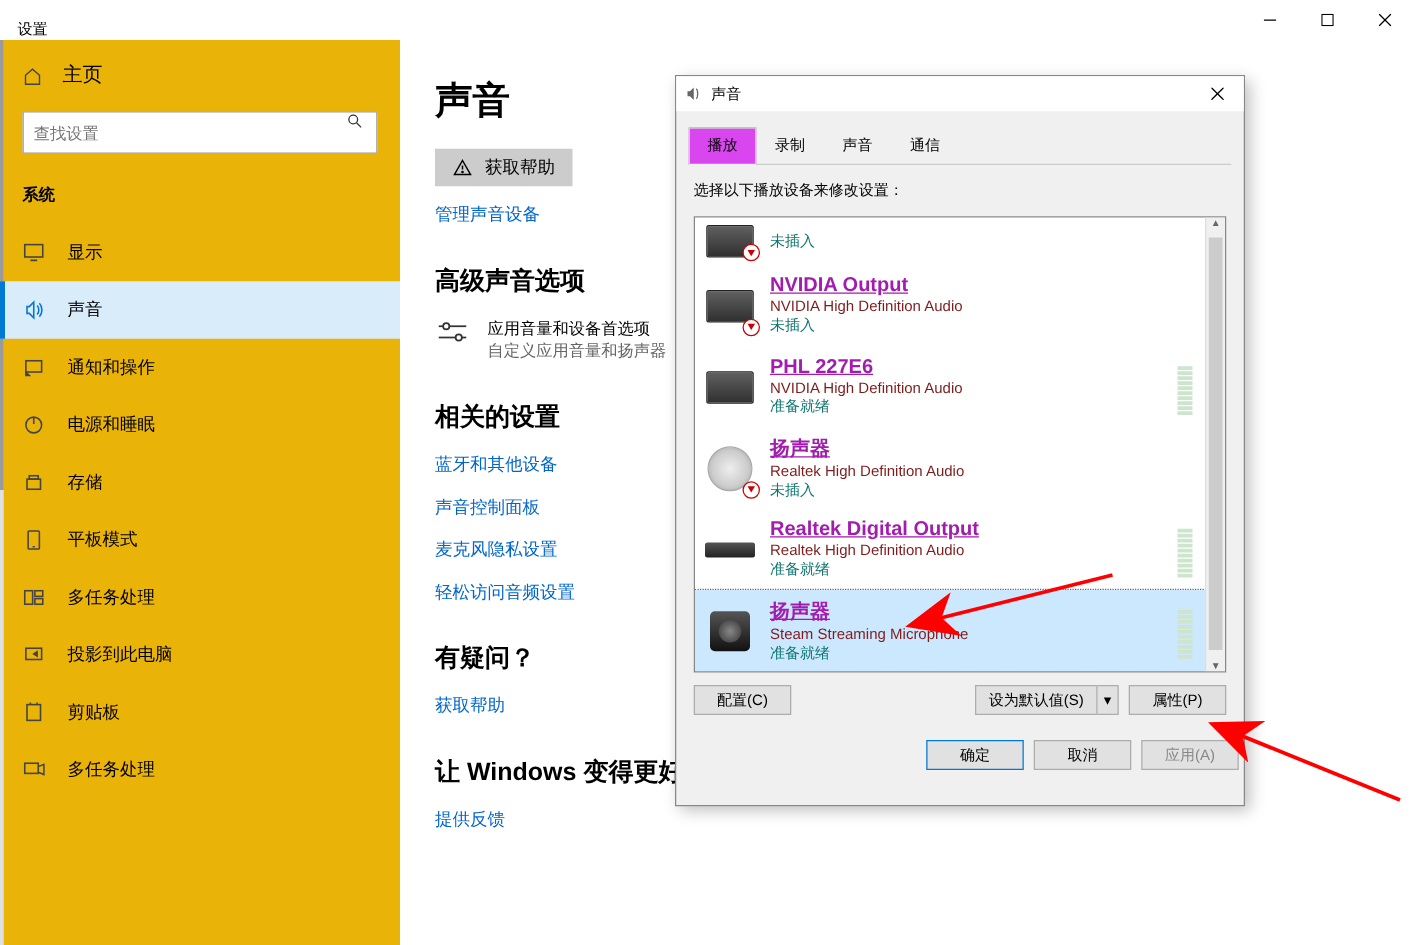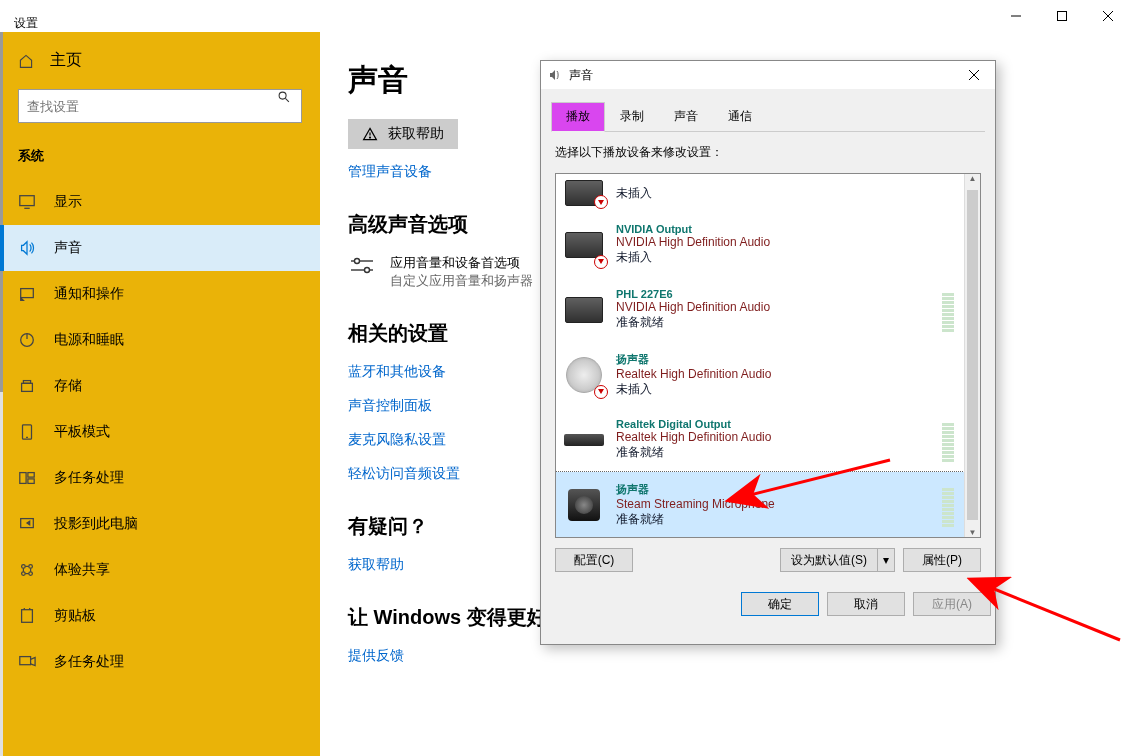--- a/index.html
+++ b/index.html
@@ -74,23 +74,23 @@
 .dev-item.first .dev-thumb { width: 44px; height: 28px; }
 .monitor-shape { width: 38px; height: 26px; background: linear-gradient(#606060,#303030); border: 1px solid #222; border-radius: 2px; position: relative; }
 .speaker-round { width: 36px; height: 36px; border-radius: 50%; background: radial-gradient(#eee,#ccc 60%, #999); border: 1px solid #aaa; }
 .black-box { width: 40px; height: 12px; background: linear-gradient(#555,#222); border-radius: 2px; }
 .black-speaker { width: 32px; height: 32px; background: linear-gradient(#555,#111); border-radius: 4px; display: flex; align-items: center; justify-content: center; }
 .black-speaker::after { content: ""; width: 18px; height: 18px; border-radius: 50%; background: radial-gradient(#888,#333); }
 .down-badge { position: absolute; bottom: -2px; right: -2px; width: 14px; height: 14px; border-radius: 50%; background: #fff; border: 1.5px solid #c00; display: flex; align-items: center; justify-content: center; }
 .down-badge::after { content: ""; width: 0; height: 0; border-left: 3px solid transparent; border-right: 3px solid transparent; border-top: 5px solid #c00; }
 
 .dev-texts { flex: 1; }
-.dev-texts .n1 { font-size: 11px; font-weight: bold; color: #0f766e; }
+.dev-texts .n1 { font-size: 16px; font-weight: bold; color: #a21caf; text-decoration: underline; }
 .dev-texts .n2 { font-size: 12px; color: #7f1d1d; }
-.dev-texts .n3 { font-size: 12px; color: #0f172a; }
+.dev-texts .n3 { font-size: 12px; color: #0f766e; }
 .dev-item .level { width: 12px; height: 44px; display: flex; flex-direction: column-reverse; gap: 1px; margin-right: 4px; }
 .dev-item .level .bar { height: 3px; background: #cce5cc; }
 
 .sd-btns-row1 { display: flex; margin-top: 10px; gap: 8px; }
 .sd-btns-row1 .spacer { flex: 1; }
 .win-btn { min-width: 78px; height: 24px; font-size: 12px; background: #e1e1e1; border: 1px solid #adadad; display: inline-flex; align-items: center; justify-content: center; padding: 0 10px; cursor: pointer; }
 .win-btn.disabled { color: #888; }
 .split-btn { display: flex; text-align: right; }
 .split-btn .main-b { border-right: 0; }
 .split-btn .arrow-b { min-width: 18px; padding: 0; }
@@ -217,35 +217,20 @@
           <span>多任务处理</span>
         </div>
         <div class="nav-item">
           <span class="icon">
             <svg viewBox="0 0 20 20" width="18" height="18" fill="none" stroke="currentColor" stroke-width="1.4">
               <rect x="3" y="4" width="14" height="10"></rect>
               <path d="M10 9l3-2v4z" fill="currentColor"></path>
             </svg>
           </span>
           <span>投影到此电脑</span>
-        </div>
-        <div class="nav-item">
-          <span class="icon">
-            <svg viewBox="0 0 20 20" width="18" height="18" fill="none" stroke="currentColor" stroke-width="1.4">
-              <circle cx="6" cy="6" r="2"></circle>
-              <circle cx="14" cy="6" r="2"></circle>
-              <circle cx="6" cy="14" r="2"></circle>
-              <circle cx="14" cy="14" r="2"></circle>
-              <line x1="6" y1="8" x2="6" y2="12"></line>
-              <line x1="14" y1="8" x2="14" y2="12"></line>
-              <line x1="8" y1="6" x2="12" y2="6"></line>
-              <line x1="8" y1="14" x2="12" y2="14"></line>
-            </svg>
-          </span>
-          <span>体验共享</span>
         </div>
         <div class="nav-item">
           <span class="icon">
             <svg viewBox="0 0 20 20" width="18" height="18" fill="none" stroke="currentColor" stroke-width="1.4">
               <rect x="4" y="3" width="12" height="14"></rect>
               <line x1="7" y1="3" x2="7" y2="1"></line>
               <line x1="13" y1="3" x2="13" y2="1"></line>
             </svg>
           </span>
           <span>剪贴板</span>

